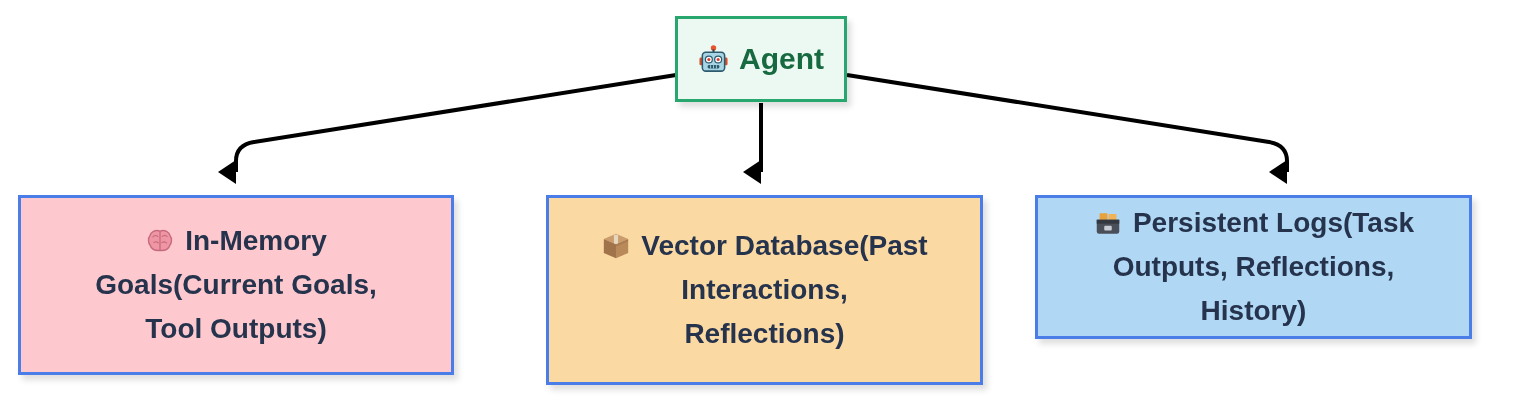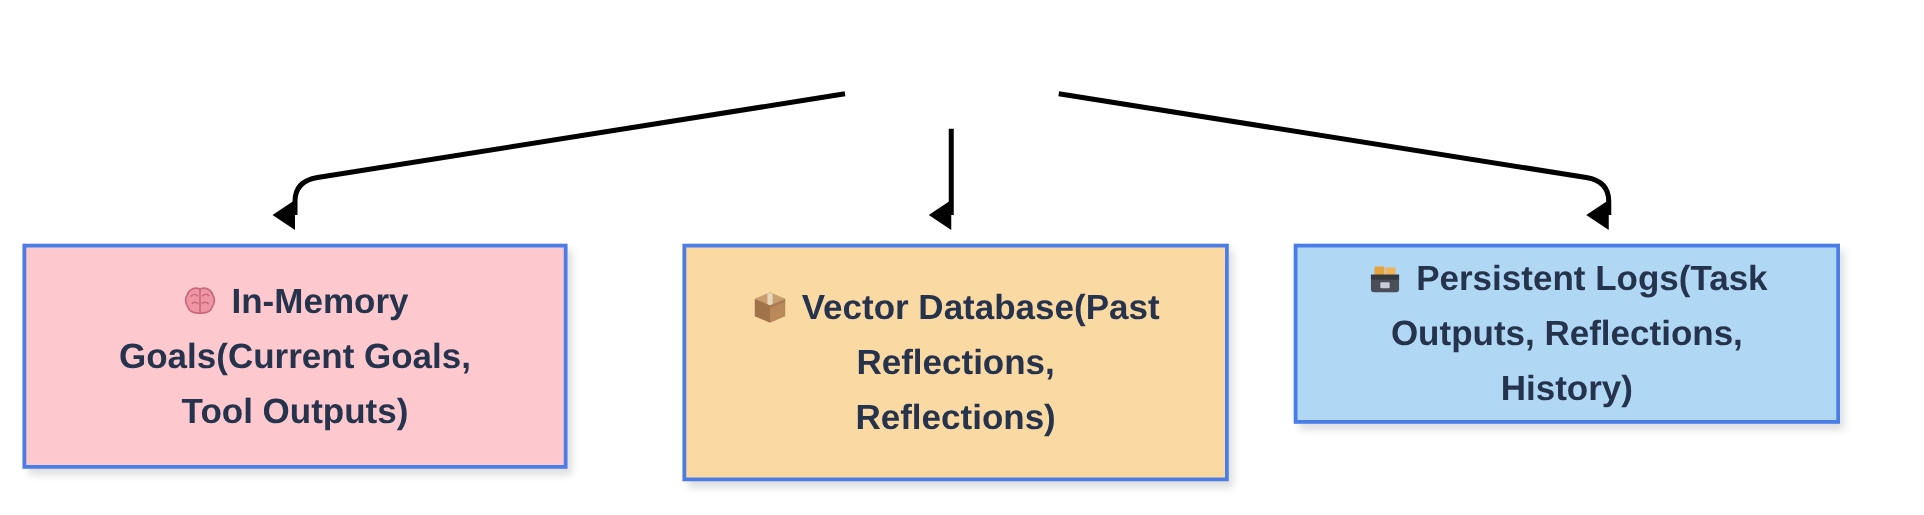--- a/index.html
+++ b/index.html
@@ -90,20 +90,40 @@
     <defs>
       <marker id="arrowhead" markerUnits="userSpaceOnUse" markerWidth="26" markerHeight="20" viewBox="0 0 26 20" refX="13" refY="1" orient="auto">
         <path d="M1,1 L25,1 L13,19 Z" fill="#000000"></path>
       </marker>
     </defs>
     <path d="M 676 75 L 254 142 Q 236 145 236 161 L 236 172" fill="none" stroke="#000000" stroke-width="4" marker-end="url(#arrowhead)"></path>
     <path d="M 761 103 L 761 172" fill="none" stroke="#000000" stroke-width="4" marker-end="url(#arrowhead)"></path>
     <path d="M 847 75 L 1269 142 Q 1287 145 1287 161 L 1287 172" fill="none" stroke="#000000" stroke-width="4" marker-end="url(#arrowhead)"></path>
   </svg>
 
+  <div class="node node-agent" style="--fill: #ecf9f2; --border: #27a76d; --text: #17693f;">
+    <div class="line">
+      <span class="nicon">
+        <svg width="31" height="31" viewBox="0 0 32 32">
+          <circle cx="16" cy="4.2" r="2.8" fill="#e8542c"></circle>
+          <rect x="15" y="5.5" width="2" height="3" fill="#30424e"></rect>
+          <rect x="1.5" y="14" width="3.4" height="8" rx="1.4" fill="#d94f2b"></rect>
+          <rect x="27.1" y="14" width="3.4" height="8" rx="1.4" fill="#d94f2b"></rect>
+          <rect x="4.5" y="8.5" width="23" height="19.5" rx="3.5" fill="#a9d6e4" stroke="#2d5b6e" stroke-width="1.6"></rect>
+          <circle cx="11.2" cy="16" r="3.6" fill="#ffffff" stroke="#2d5b6e" stroke-width="1.3"></circle>
+          <circle cx="20.8" cy="16" r="3.6" fill="#ffffff" stroke="#2d5b6e" stroke-width="1.3"></circle>
+          <circle cx="11.2" cy="16" r="1.6" fill="#d93a2b"></circle>
+          <circle cx="20.8" cy="16" r="1.6" fill="#d93a2b"></circle>
+          <rect x="10" y="21.8" width="12" height="3.4" rx="1.2" fill="#2d5b6e"></rect>
+          <path d="M13 21.8 v3.4 M16 21.8 v3.4 M19 21.8 v3.4" stroke="#a9d6e4" stroke-width="0.9"></path>
+        </svg>
+      </span>
+      <span>Agent</span>
+    </div>
+  </div>
 
   <div class="node leaf node-memory" style="--fill: #fdc9cf; --border: #4a7de8; --text: #26334d;">
     <div class="line">
       <span class="nicon">
         <svg width="30" height="30" viewBox="0 0 32 32">
           <path d="M16 5.5 C11 3.5 6 6.5 5 11 C3 13 3.5 18 5.5 20.5 C6.5 24 10 26.5 16 26 C22 26.5 25.5 24 26.5 20.5 C28.5 18 29 13 27 11 C26 6.5 21 3.5 16 5.5 Z" fill="#ef96a4" stroke="#c76a7e" stroke-width="1.5"></path>
           <path d="M16 5.5 L16 26" stroke="#c76a7e" stroke-width="1.4" fill="none"></path>
           <path d="M8 12 q3 -3.5 6 -0.5 M9 18 q3.5 -2.5 5.5 0.5 M18 11.5 q3 -3 6 0 M17.5 18 q3.5 -2.5 6 0.5" stroke="#c76a7e" stroke-width="1.2" fill="none"></path>
         </svg>
       </span>
@@ -119,21 +139,21 @@
         <svg width="30" height="30" viewBox="0 0 32 32">
           <polygon points="16,3 29,8.5 16,14 3,8.5" fill="#c99d6e"></polygon>
           <polygon points="3,8.5 16,14 16,29 3,23.5" fill="#a1734a"></polygon>
           <polygon points="29,8.5 16,14 16,29 29,23.5" fill="#b9895a"></polygon>
           <polygon points="13.8,3.9 18.2,3.9 18.2,13.1 16,14 13.8,13.1" fill="#e7d7bf"></polygon>
           <polygon points="16,14 16,16.5 29,11 29,8.5" fill="#8a6440" opacity="0.35"></polygon>
         </svg>
       </span>
       <span>Vector Database(Past</span>
     </div>
-    <div class="line">Reflections,</div>
+    <div class="line">Interactions,</div>
     <div class="line">Reflections)</div>
   </div>
 
   <div class="node leaf node-logs" style="--fill: #b0d7f4; --border: #4a7de8; --text: #26334d;">
     <div class="line">
       <span class="nicon">
         <svg width="30" height="30" viewBox="0 0 32 32">
           <rect x="7" y="5.5" width="8.5" height="9" rx="0.8" fill="#e8a23c"></rect>
           <rect x="16.5" y="6.5" width="8.5" height="8" rx="0.8" fill="#f0b357"></rect>
           <path d="M4 12.5 h24 v12.5 a2.5 2.5 0 0 1 -2.5 2.5 h-19 a2.5 2.5 0 0 1 -2.5 -2.5 Z" fill="#4a4e58"></path>

